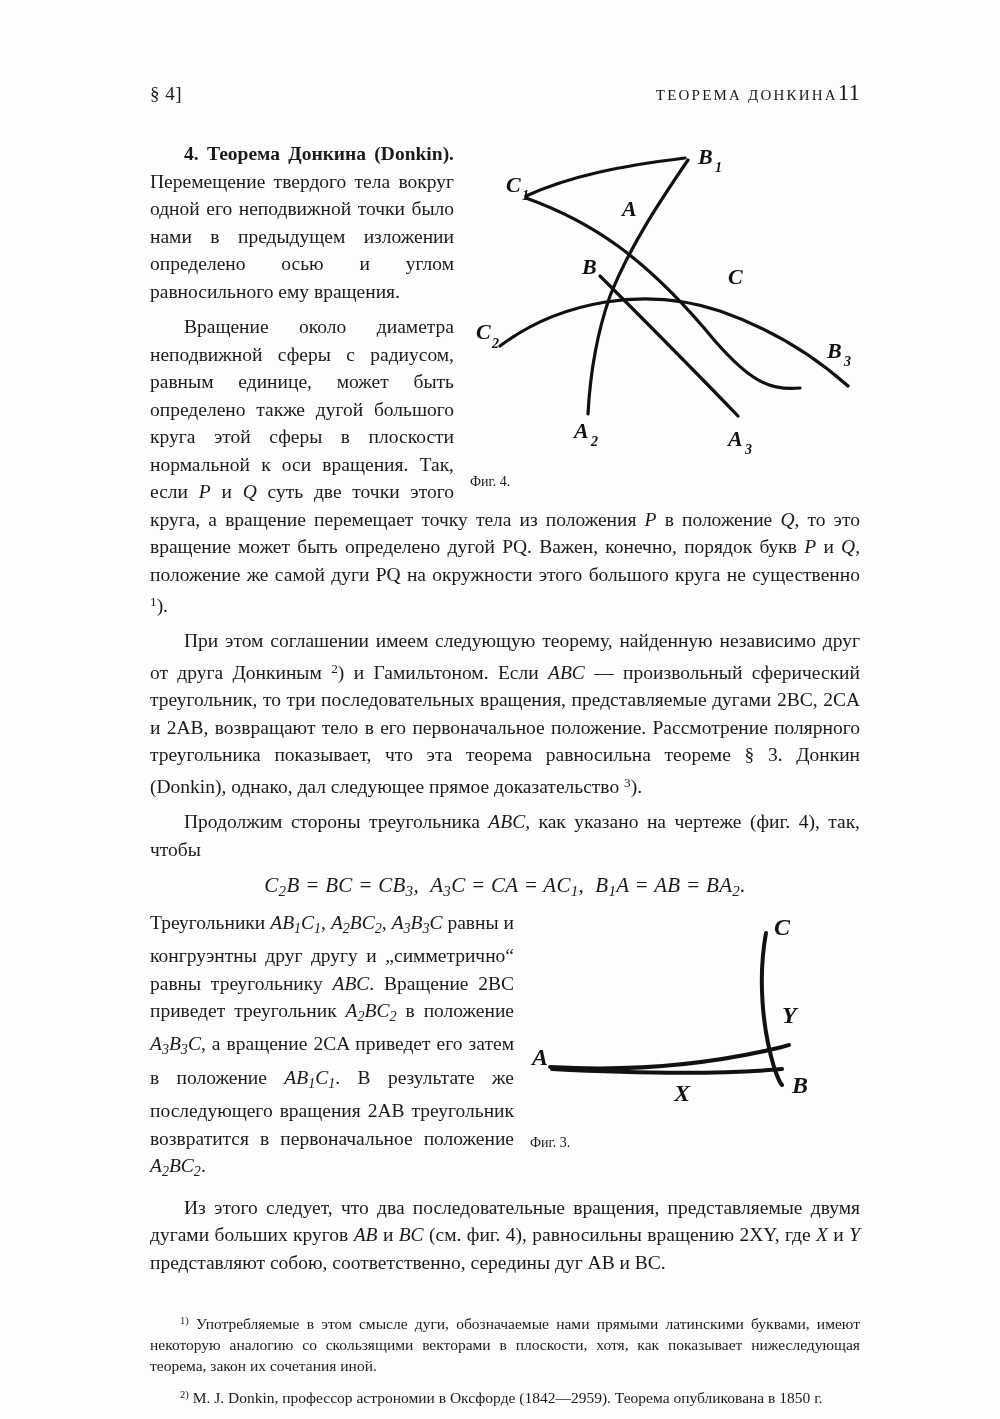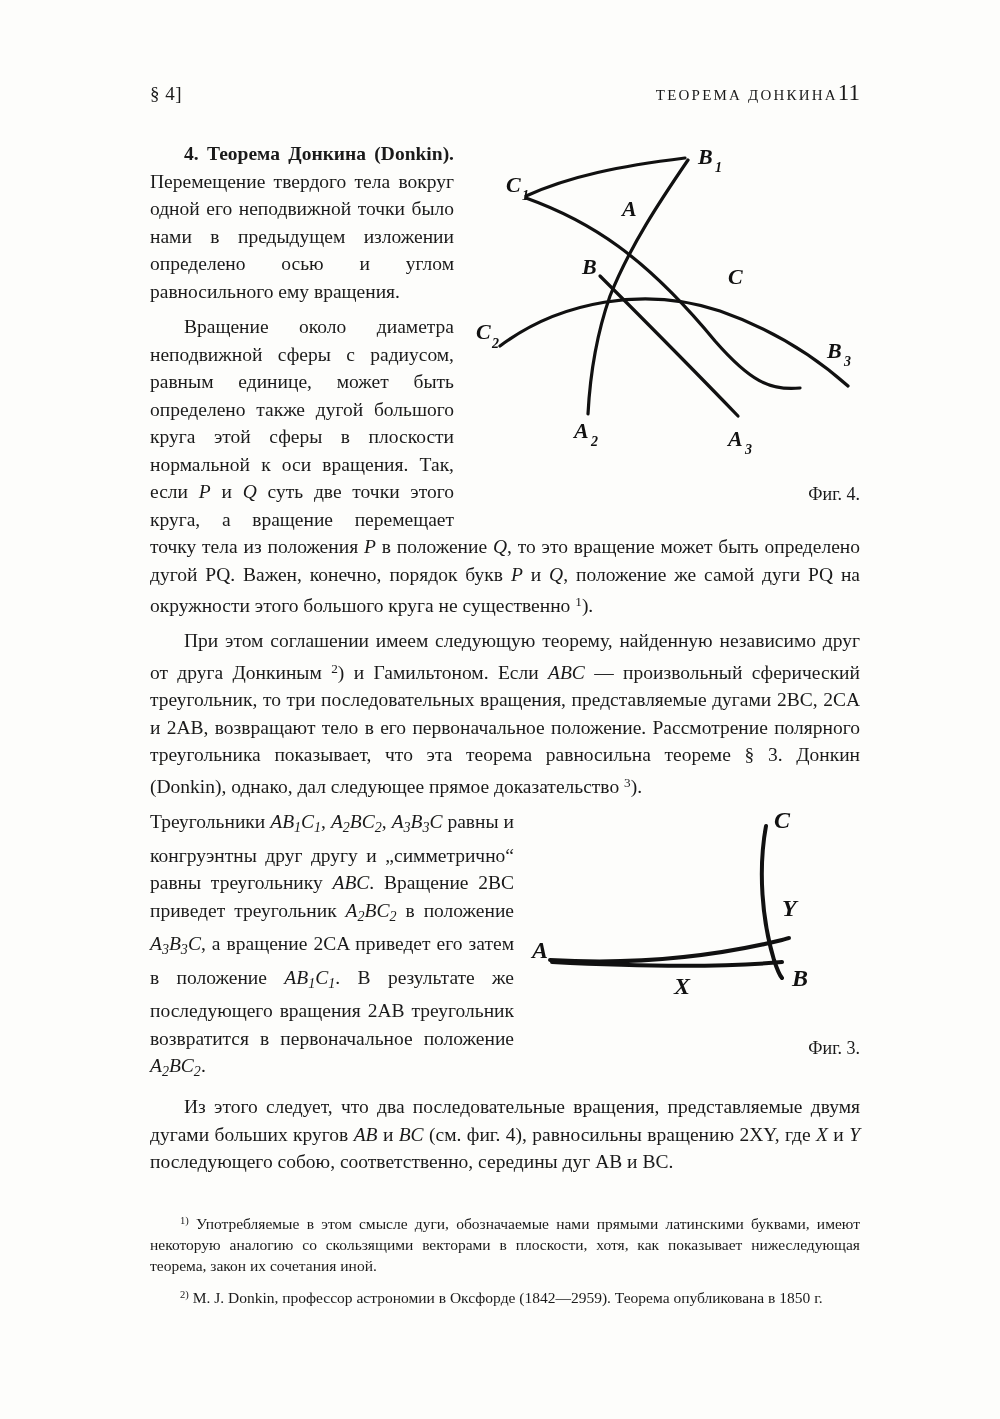--- a/index.html
+++ b/index.html
@@ -81,23 +81,23 @@
     vertical-align: 0.45em;
   }
 
   
   .fig4-wrap {
     float: right;
     width: 390px;
     margin: 6px 0 2px 16px;
   }
   .fig4-cap, .fig5-cap {
-    text-align: right;
-    font-size: 18px;
-    margin-top: 18px;
+    text-align: left;
+    font-size: 14px;
+    margin-top: 8px;
   }
   .fig5-wrap {
     float: right;
     width: 330px;
     margin: 10px 0 4px 16px;
   }
 
   .eq {
     text-align: center;
     font-size: 21px;
@@ -177,21 +177,23 @@
       </svg>
       <div class="fig4-cap">Фиг. 4.</div>
     </div>
 
     <p class="indent"><span class="bold">4. Теорема Донкина (Donkin).</span><span> Перемещение твердого тела вокруг одной его неподвижной точки было нами в предыдущем изложении определено осью и углом равносильного ему вращения.</span></p>
 
     <p class="indent"><span>Вращение около диаметра неподвижной сферы с радиусом, равным единице, может быть определено также дугой большого круга этой сферы в плоскости нормальной к оси вращения. Так, если </span><i>P</i><span> и </span><i>Q</i><span> суть две точки этого круга, а вращение перемещает точку тела из положения </span><i>P</i><span> в положение </span><i>Q</i><span>, то это вращение может быть определено дугой PQ. Важен, конечно, порядок букв </span><i>P</i><span> и </span><i>Q</i><span>, положение же самой дуги PQ на окружности этого большого круга не существенно </span><span class="sup">1</span><span>).</span></p>
 
     <p class="indent"><span>При этом соглашении имеем следующую теорему, найденную независимо друг от друга Донкиным </span><span class="sup">2</span><span>) и Гамильтоном. Если </span><i>ABC</i><span> — произвольный сферический треугольник, то три последовательных вращения, представляемые дугами 2BC, 2CA и 2AB, возвращают тело в его первоначальное положение. Рассмотрение полярного треугольника показывает, что эта теорема равносильна теореме § 3. Донкин (Donkin), однако, дал следующее прямое доказательство </span><span class="sup">3</span><span>).</span></p>
 
-
+    <p class="indent"><span>Продолжим стороны треугольника </span><i>ABC</i><span>, как указано на чертеже (фиг. 4), так, чтобы</span></p>
+
+    <div class="eq"><span><i>C</i><span class="sub">2</span><i>B</i> = <i>BC</i> = <i>CB</i><span class="sub">3</span>, &nbsp;<i>A</i><span class="sub">3</span><i>C</i> = <i>CA</i> = <i>AC</i><span class="sub">1</span>, &nbsp;<i>B</i><span class="sub">1</span><i>A</i> = <i>AB</i> = <i>BA</i><span class="sub">2</span>.</span></div>
 
     <div class="fig5-wrap">
       <svg width="330" height="210" viewBox="0 0 330 210">
         <g fill="none" stroke="#111" stroke-width="4" stroke-linecap="round">
 
           <path d="M 236 16 C 228 60 232 110 244 150 C 248 162 250 166 252 168"></path>
 
           <path d="M 20 150 C 90 154 170 150 252 130 C 256 129 258 128 259 128"></path>
 
           <path d="M 22 152 C 100 156 185 158 252 152"></path>
@@ -202,21 +204,21 @@
           <text x="2" y="148">A</text>
           <text x="262" y="176">B</text>
           <text x="144" y="184">X</text>
         </g>
       </svg>
       <div class="fig5-cap">Фиг. 3.</div>
     </div>
 
     <p><span>Треугольники </span><i><i>A</i><i>B</i><span class="sub">1</span><i>C</i><span class="sub">1</span></i><span>, </span><i><i>A</i><span class="sub">2</span><i>BC</i><span class="sub">2</span></i><span>, </span><i><i>A</i><span class="sub">3</span><i>B</i><span class="sub">3</span><i>C</i></i><span> равны и конгруэнтны друг другу и „симметрично“ равны треугольнику </span><i>ABC</i><span>. Вращение 2BC приведет треугольник </span><i><i>A</i><span class="sub">2</span><i>BC</i><span class="sub">2</span></i><span> в положение </span><i><i>A</i><span class="sub">3</span><i>B</i><span class="sub">3</span><i>C</i></i><span>, а вращение 2CA приведет его затем в положение </span><i><i>AB</i><span class="sub">1</span><i>C</i><span class="sub">1</span></i><span>. В результате же последующего вращения 2AB треугольник возвратится в первоначальное положение </span><i><i>A</i><span class="sub">2</span><i>BC</i><span class="sub">2</span></i><span>.</span></p>
 
-    <p class="indent"><span>Из этого следует, что два последовательные вращения, представляемые двумя дугами больших кругов </span><i>AB</i><span> и </span><i>BC</i><span> (см. фиг. 4), равносильны вращению 2XY, где </span><i>X</i><span> и </span><i>Y</i><span> последующего собою, соответственно, середины дуг AB и BC.</span></p>
+    <p class="indent"><span>Из этого следует, что два последовательные вращения, представляемые двумя дугами больших кругов </span><i>AB</i><span> и </span><i>BC</i><span> (см. фиг. 4), равносильны вращению 2XY, где </span><i>X</i><span> и </span><i>Y</i><span> представляют собою, соответственно, середины дуг AB и BC.</span></p>
 
     <div class="footnotes">
       <p class="fn-indent"><span class="sup">1)</span><span> Употребляемые в этом смысле дуги, обозначаемые нами прямыми латинскими буквами, имеют некоторую аналогию со скользящими векторами в плоскости, хотя, как показывает нижеследующая теорема, закон их сочетания иной.</span></p>
       <p class="fn-indent"><span class="sup">2)</span><span> M. J. Donkin, профессор астрономии в Оксфорде (1842—2959). Теорема опубликована в 1850 г.</span></p>
     </div>
 
   </div>
 </div>
 
 </body></html>

